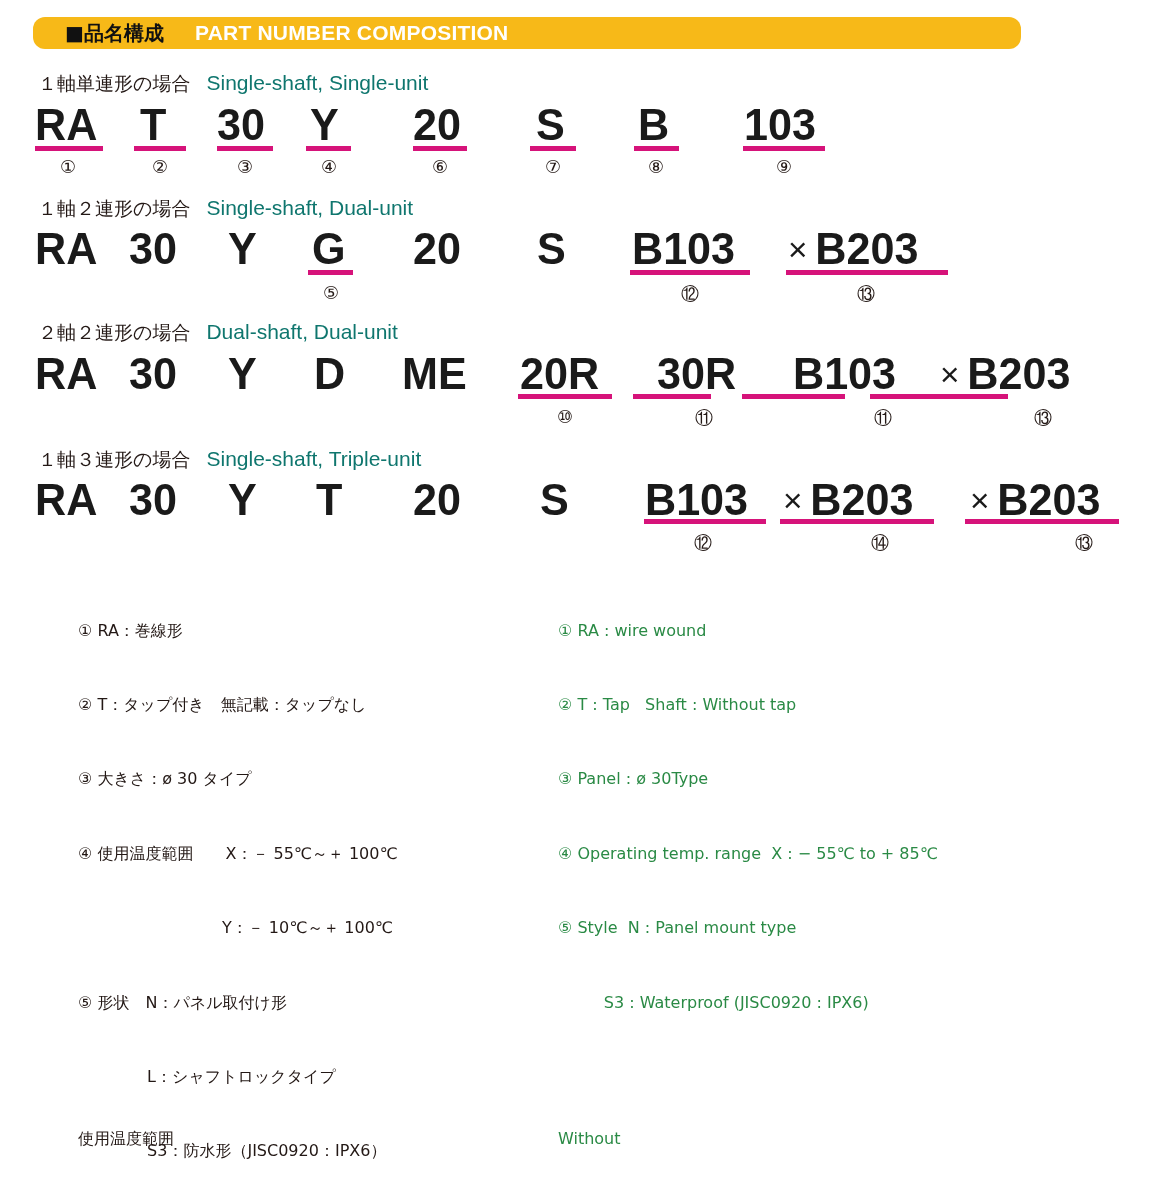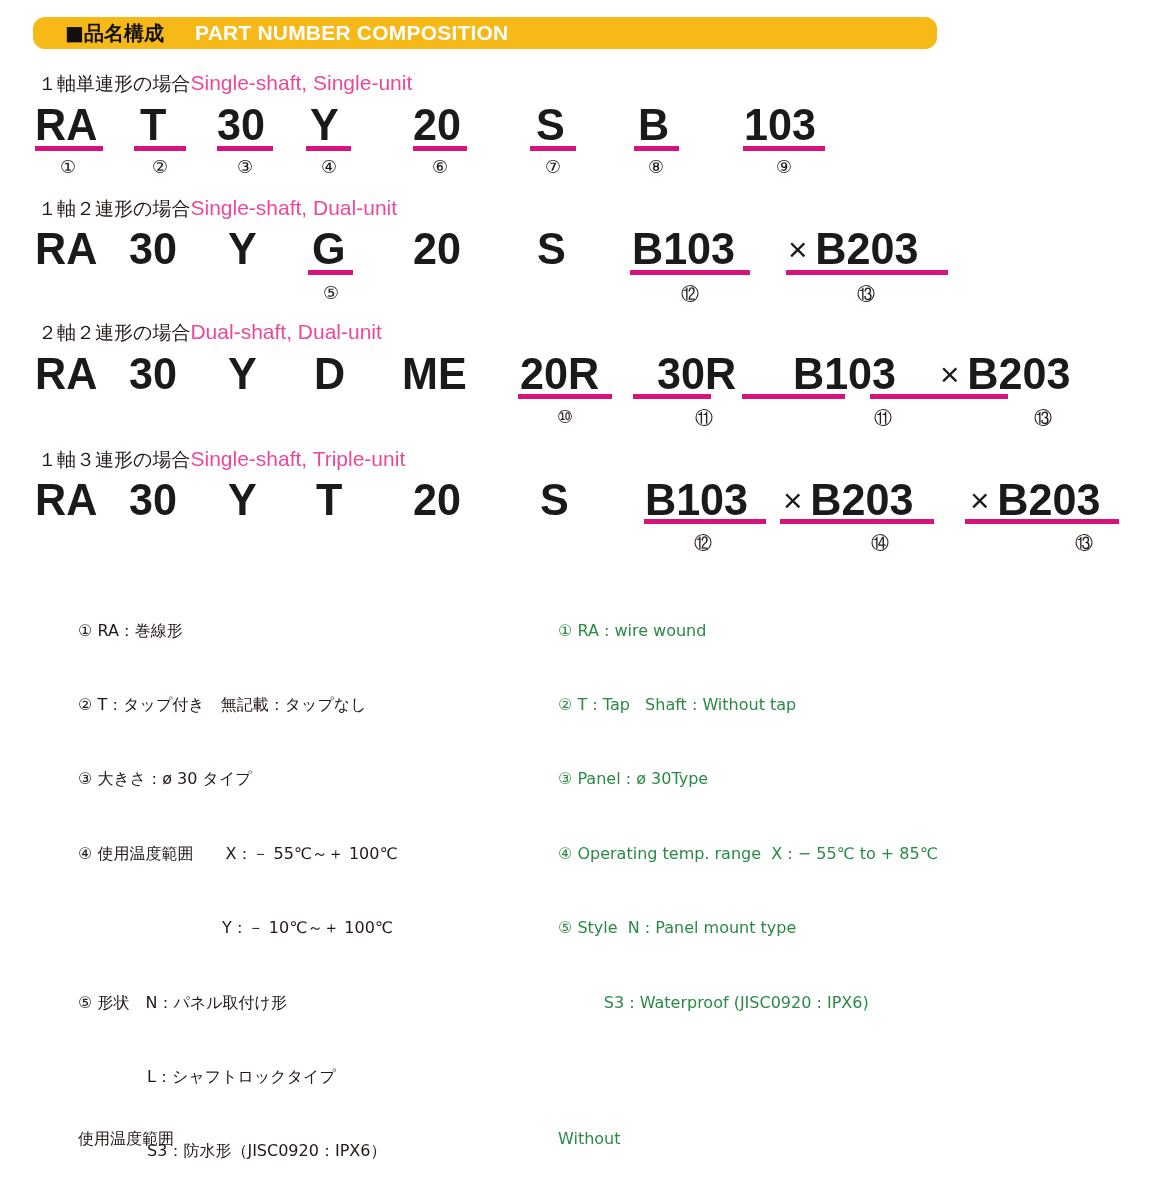--- a/index.html
+++ b/index.html
@@ -1,24 +1,24 @@
 <!DOCTYPE html>
 <html><head>
 <meta charset="utf-8">
 <style>
   html, body { margin:0; padding:0; background:#ffffff; }
   body { width:1176px; height:1200px; position:relative; overflow:hidden;
          font-family:"DejaVu Sans", "Liberation Sans", sans-serif; color:#231815; }
-  .banner { position:absolute; left:33px; top:17px; width:904px; height:32px;
+  .banner { position:absolute; left:33px; top:17px; width:988px; height:32px;
             background:#f7b918; border-radius:12px; }
   .banner .jp { position:absolute; left:32px; top:3px; font-size:20px; font-weight:bold; color:#111; }
   .banner .en { position:absolute; left:162px; top:4px; font-family:"Liberation Sans", sans-serif;
                 font-size:21px; font-weight:bold; color:#ffffff; letter-spacing:0.2px; }
   .case-title { position:absolute; left:38px; font-size:19px; color:#231815; white-space:nowrap; }
-  .case-title .en { color:#ec4899; font-family:"Liberation Sans", sans-serif; font-size:21px; }
+  .case-title .en { color:#0f766e; font-family:"Liberation Sans", sans-serif; font-size:21px; margin-left:16px; }
   .seg { position:absolute; font-family:"Liberation Sans", sans-serif; font-weight:bold;
          font-size:44px; line-height:44px; color:#1a1a1a; white-space:nowrap; transform:scaleX(0.98); transform-origin:left; }
   .seg .x { font-weight:normal; font-size:34px; margin-right:8px; position:relative; top:-3px; }
   .uline { position:absolute; height:5px; background:#d6137a; }
   .num { position:absolute; font-size:18px; color:#231815; text-align:center; width:40px; }
   .desc { position:absolute; font-size:16px; line-height:24.8px; white-space:pre; }
   .desc.jp { left:78px; color:#231815; }
   .desc.en { left:558px; color:#2a8a45; font-family:"DejaVu Sans", sans-serif; font-size:16px; }
   .line { display:block; height:24.8px; }
   .sw { position:absolute; font-size:16px; line-height:24.6px; white-space:pre; }

